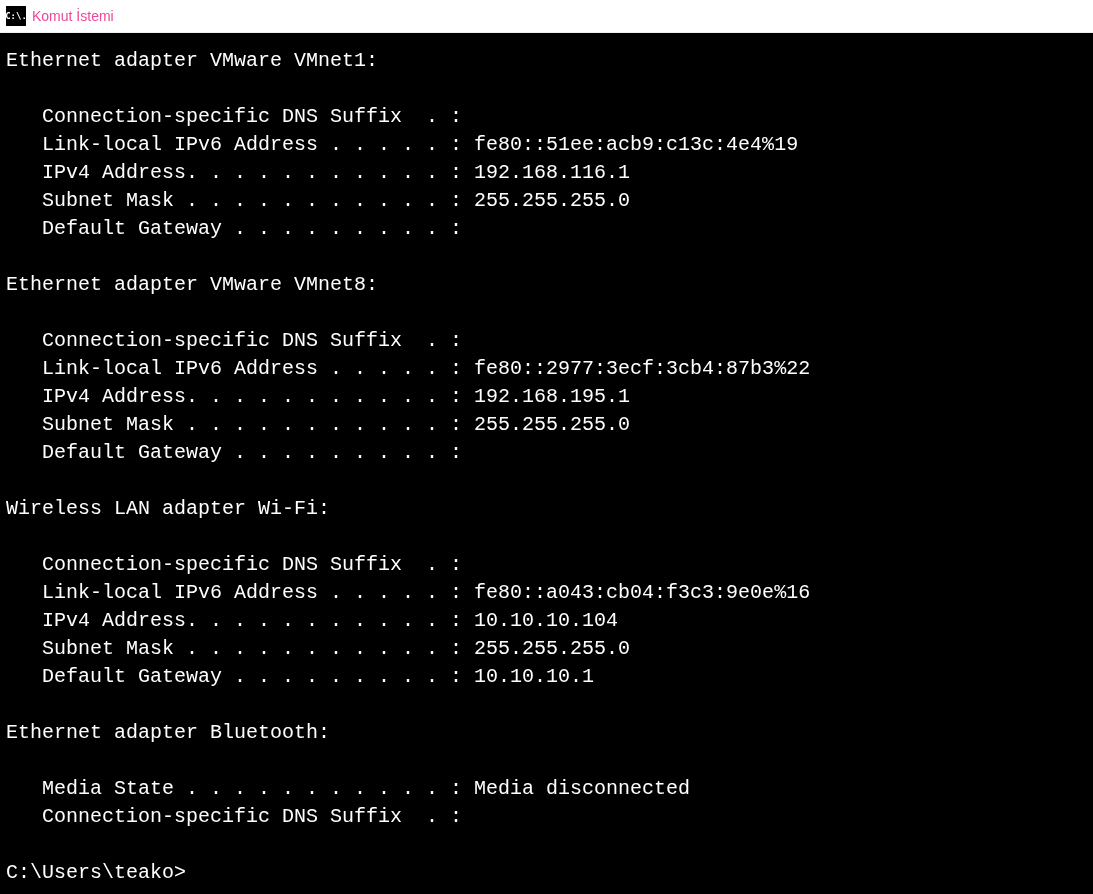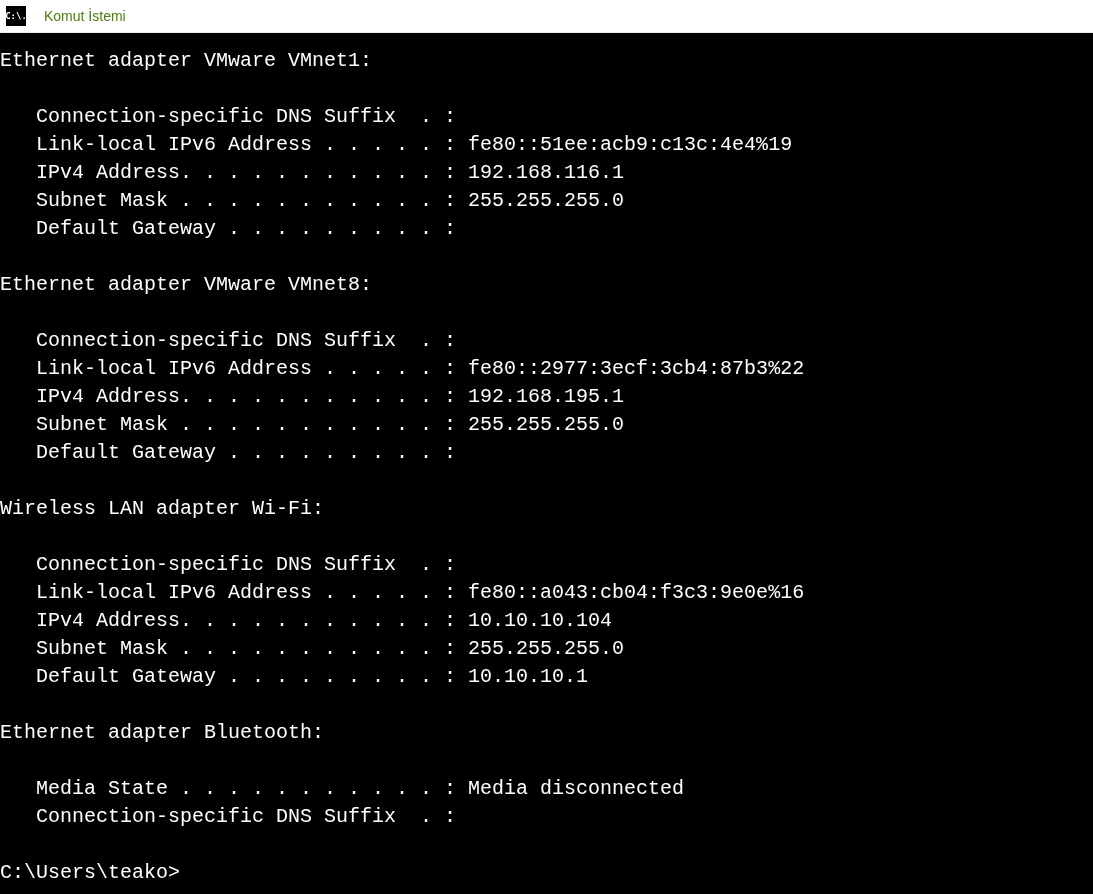--- a/index.html
+++ b/index.html
@@ -35,29 +35,28 @@
   .titlebar .icon span {
     color: #fff;
     font-size: 9px;
     font-family: Consolas, monospace;
     font-weight: bold;
     line-height: 1;
   }
   .titlebar .title {
     font-family: "Segoe UI", Tahoma, sans-serif;
     font-size: 14px;
-    color: #4d7c0f;
-    margin-left: 12px;
+    color: #ec4899;
   }
   .console {
     background: #000;
     color: #fff;
     width: 100%;
     height: calc(894px - 32px);
-    padding: 14px 0 0 0;
+    padding: 14px 0 0 6px;
     box-sizing: border-box;
     font-size: 20px;
     line-height: 28px;
     white-space: pre;
     overflow: hidden;
   }
 </style>
 </head>
 <body>
 

